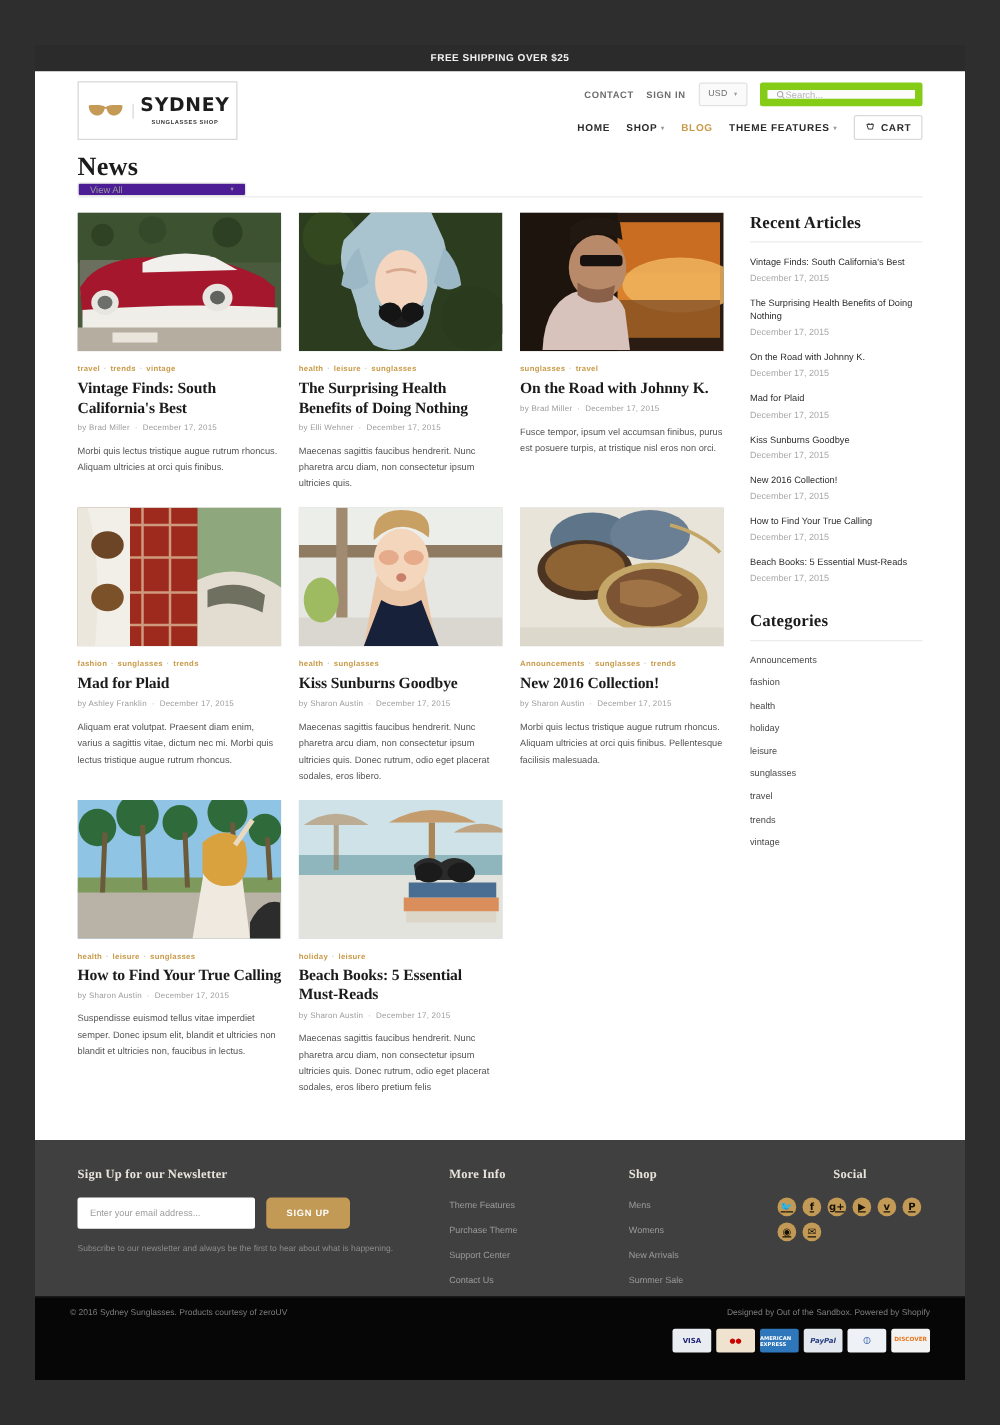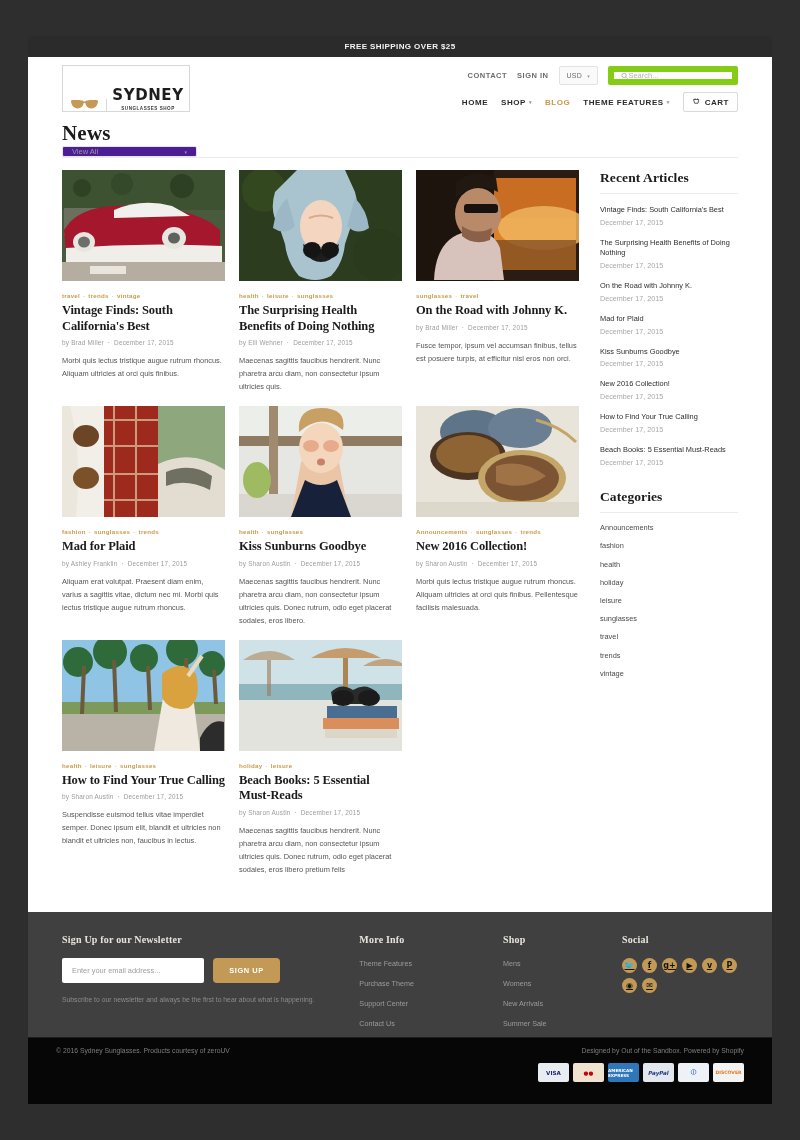--- a/index.html
+++ b/index.html
@@ -23,21 +23,21 @@
   .shell {
     position: absolute; left: 28px; top: 57px; width: 744px; height: 855px;
     background: #ffffff;
   }
 
   
   .header { position: relative; height: 64px; }
   .logo {
     position: absolute; left: 34px; top: 8px;
     width: 128px; height: 47px;
-    border: 1px solid #d8d8d8; display: flex; align-items: flex-end;
+    border: 1px solid #d8d8d8; display: flex; align-items: center;
   }
   .logo-ico {
     width: 44px; display: flex; align-items: center; justify-content: center;
     border-right: 1px solid #d8d8d8;
   }
   .glasses { display: block; }
   .logo-txt {
     flex: 1; display: flex; flex-direction: column;
     align-items: center; justify-content: center;
   }
@@ -154,21 +154,21 @@
 
   
   .footer {
     position: absolute; left: 28px; top: 912px; width: 744px; height: 125px;
     background: #404040;
   }
   .fcols { display: flex; padding: 22px 34px 0; }
   .fc-news { width: 300px; }
   .fc-more { width: 145px; }
   .fc-shop { width: 120px; }
-  .fc-soc { flex: 1; }
+  .fc-soc { flex: 1; text-align: center; }
   .f-head {
     font-family: "Liberation Serif", serif; font-weight: bold;
     font-size: 10px; color: #e8e4dc; letter-spacing: .2px;
   }
   .news-form { display: flex; gap: 9px; margin-top: 13px; }
   .news-form input {
     width: 142px; height: 25px; border: 0; border-radius: 2px;
     padding: 0 10px; font-size: 7.4px; color: #888;
     font-family: "Liberation Sans", sans-serif; outline: none; background: #fff;
   }
@@ -379,21 +379,21 @@
               <span>sunglasses</span>
                 <span class="sep">·</span>
               <span>travel</span>
             </div>
             <div class="cardtitle">On the Road with Johnny K.</div>
             <div class="meta">
               <span>by Brad Miller</span>
               &nbsp;·&nbsp;
               <span>December 17, 2015</span>
             </div>
-            <div class="excerpt">Fusce tempor, ipsum vel accumsan finibus, tellus est posuere turpis, at efficitur nisl eros non orci.</div>
+            <div class="excerpt">Fusce tempor, ipsum vel accumsan finibus, purus est posuere turpis, at tristique nisl eros non orci.</div>
           </div>
         </div>
 
         <div class="row">
 
           <div class="card">
             <div class="thumb">
               <svg width="163" height="111" viewBox="0 0 163 111" aria-hidden="true">
                 <rect width="163" height="111" fill="#b9c4a8"></rect>
                 <rect x="92" y="0" width="71" height="111" fill="#8fa77d"></rect>

